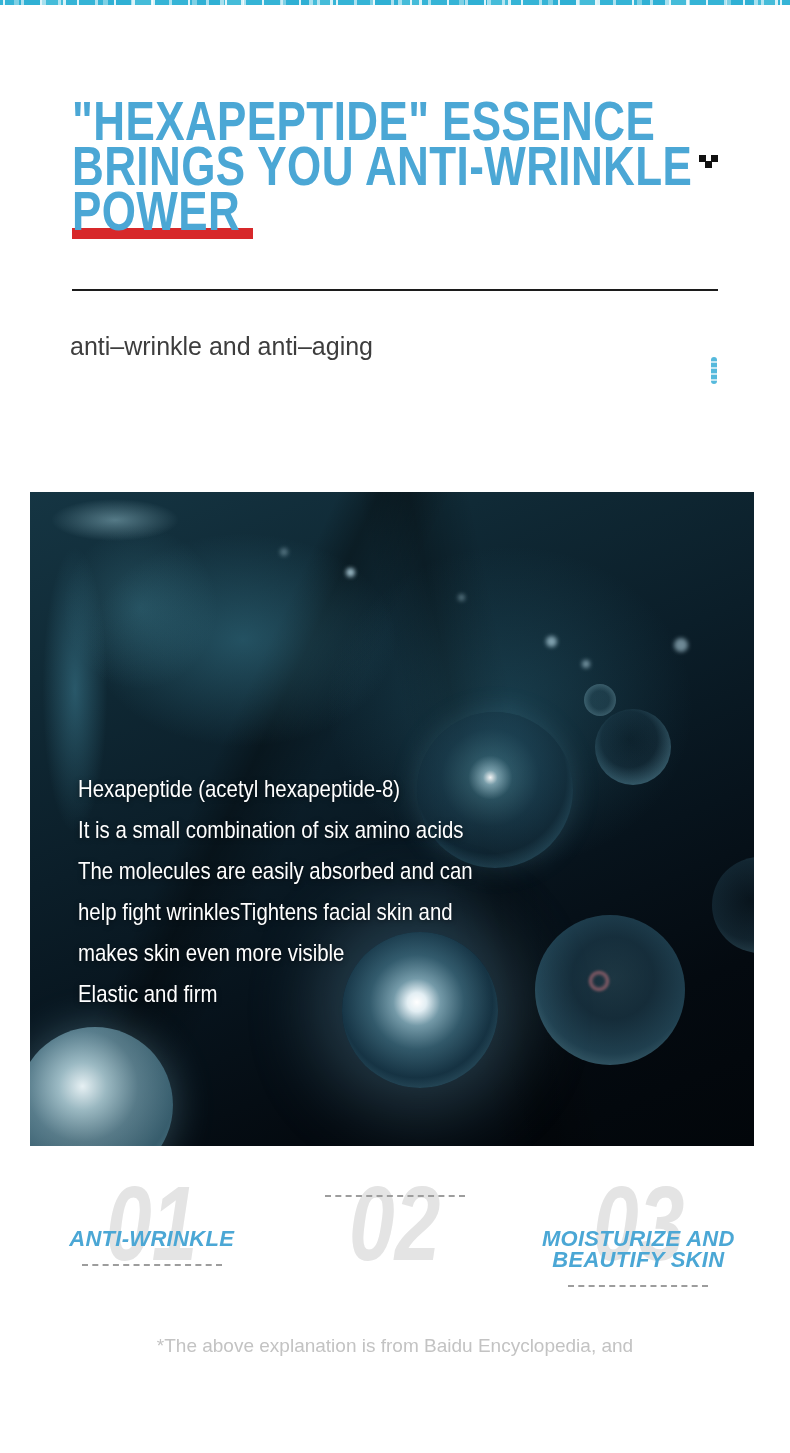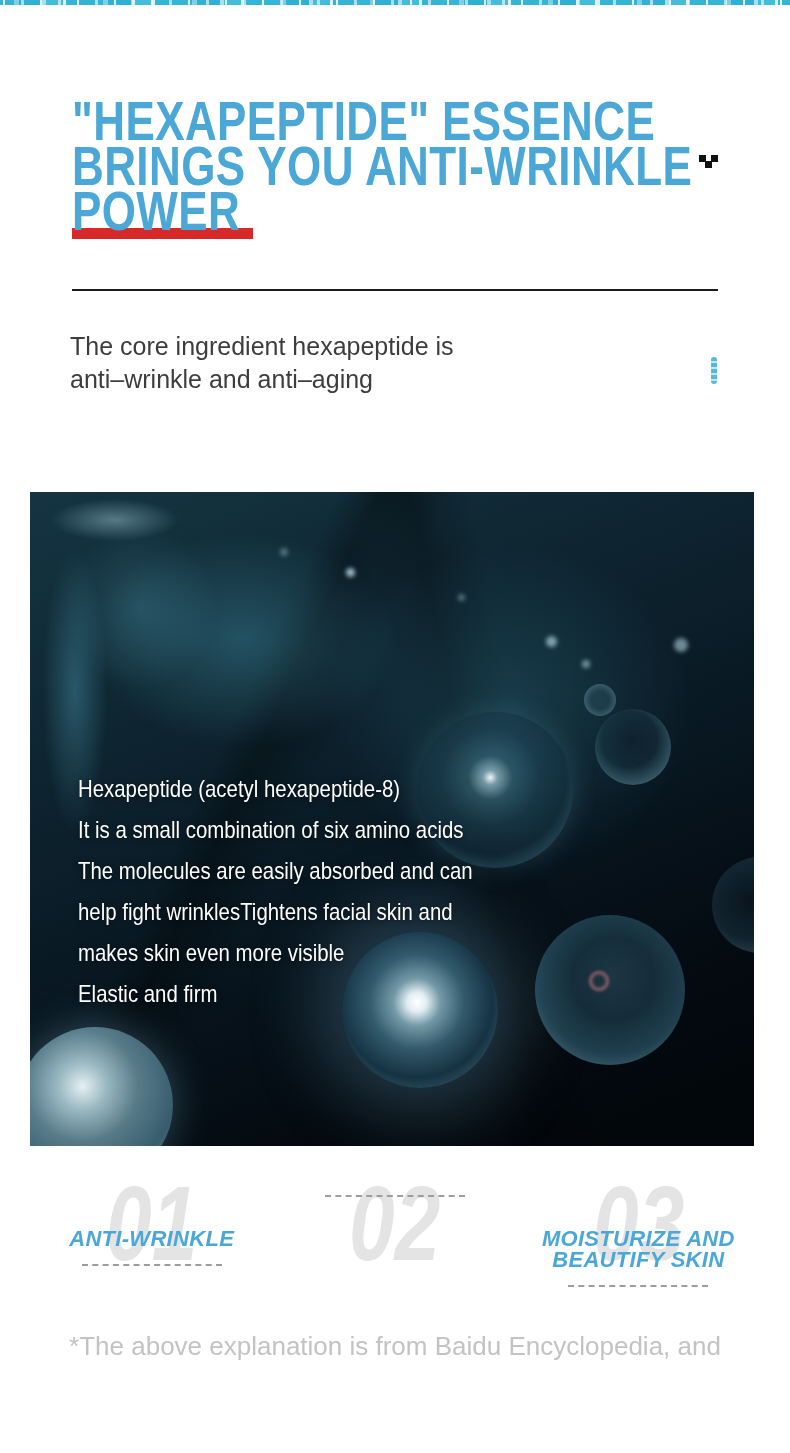--- a/index.html
+++ b/index.html
@@ -96,21 +96,21 @@
   .feature{position:relative;flex:1;text-align:center;}
   .feature .num{position:absolute;left:0;right:0;top:-9px;margin:0;z-index:1;
     font-size:105px;line-height:105px;font-weight:700;color:#e4e4e4;
     transform:scaleX(.78);transform-origin:center top;}
   .feature .label{position:relative;z-index:2;margin-top:48px;
     font-size:22px;line-height:21px;font-weight:700;color:#4ba7d5;letter-spacing:.3px;}
   .feature .dashes{position:relative;z-index:2;width:140px;margin:15px auto 0;
     border-top:2px dashed #9d9d9d;}
 
   .footnote{position:absolute;left:0;top:1331px;width:790px;text-align:center;
-    font-size:26px;line-height:30px;color:#c3c3c3;}
+    font-size:19px;line-height:30px;color:#c3c3c3;}
 </style>
 </head>
 <body>
 
 <div class="page">
 
   <div class="top-border"></div>
 
   <div class="red-bar"></div>
   <h1 class="title">
@@ -121,21 +121,20 @@
 
   <div class="pixel-icon">
       <i></i>
       <i></i>
       <i></i>
     </div>
 
   <div class="divider"></div>
 
   <div class="intro">
-    <div>The core ingredient hexapeptide is</div>
     <div>anti–wrinkle and anti–aging</div>
   </div>
   <div class="cyan-tick"></div>
 
   <div class="hero">
     <div class="bubble b-big"></div>
     <div class="bubble b-ring"></div>
     <div class="bubble b-small"></div>
     <div class="bubble b-glow"></div>
     <div class="bubble b-speck"></div>

